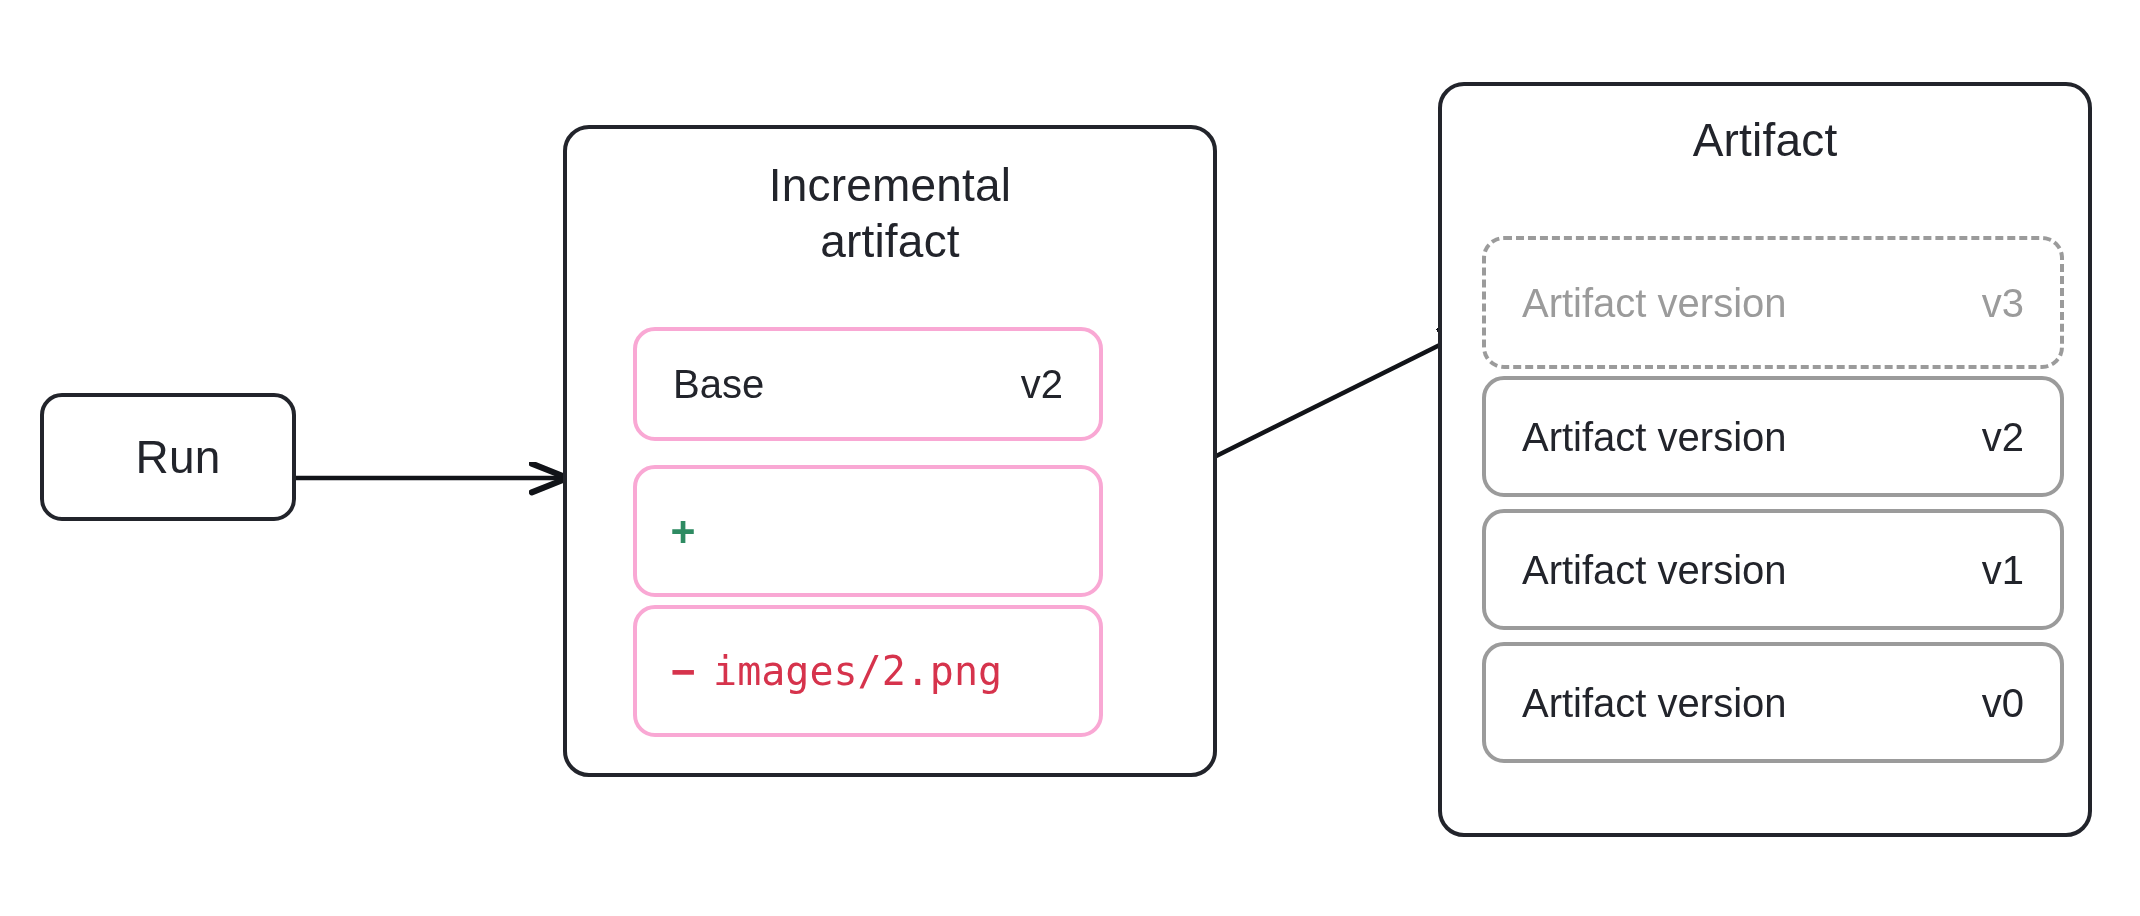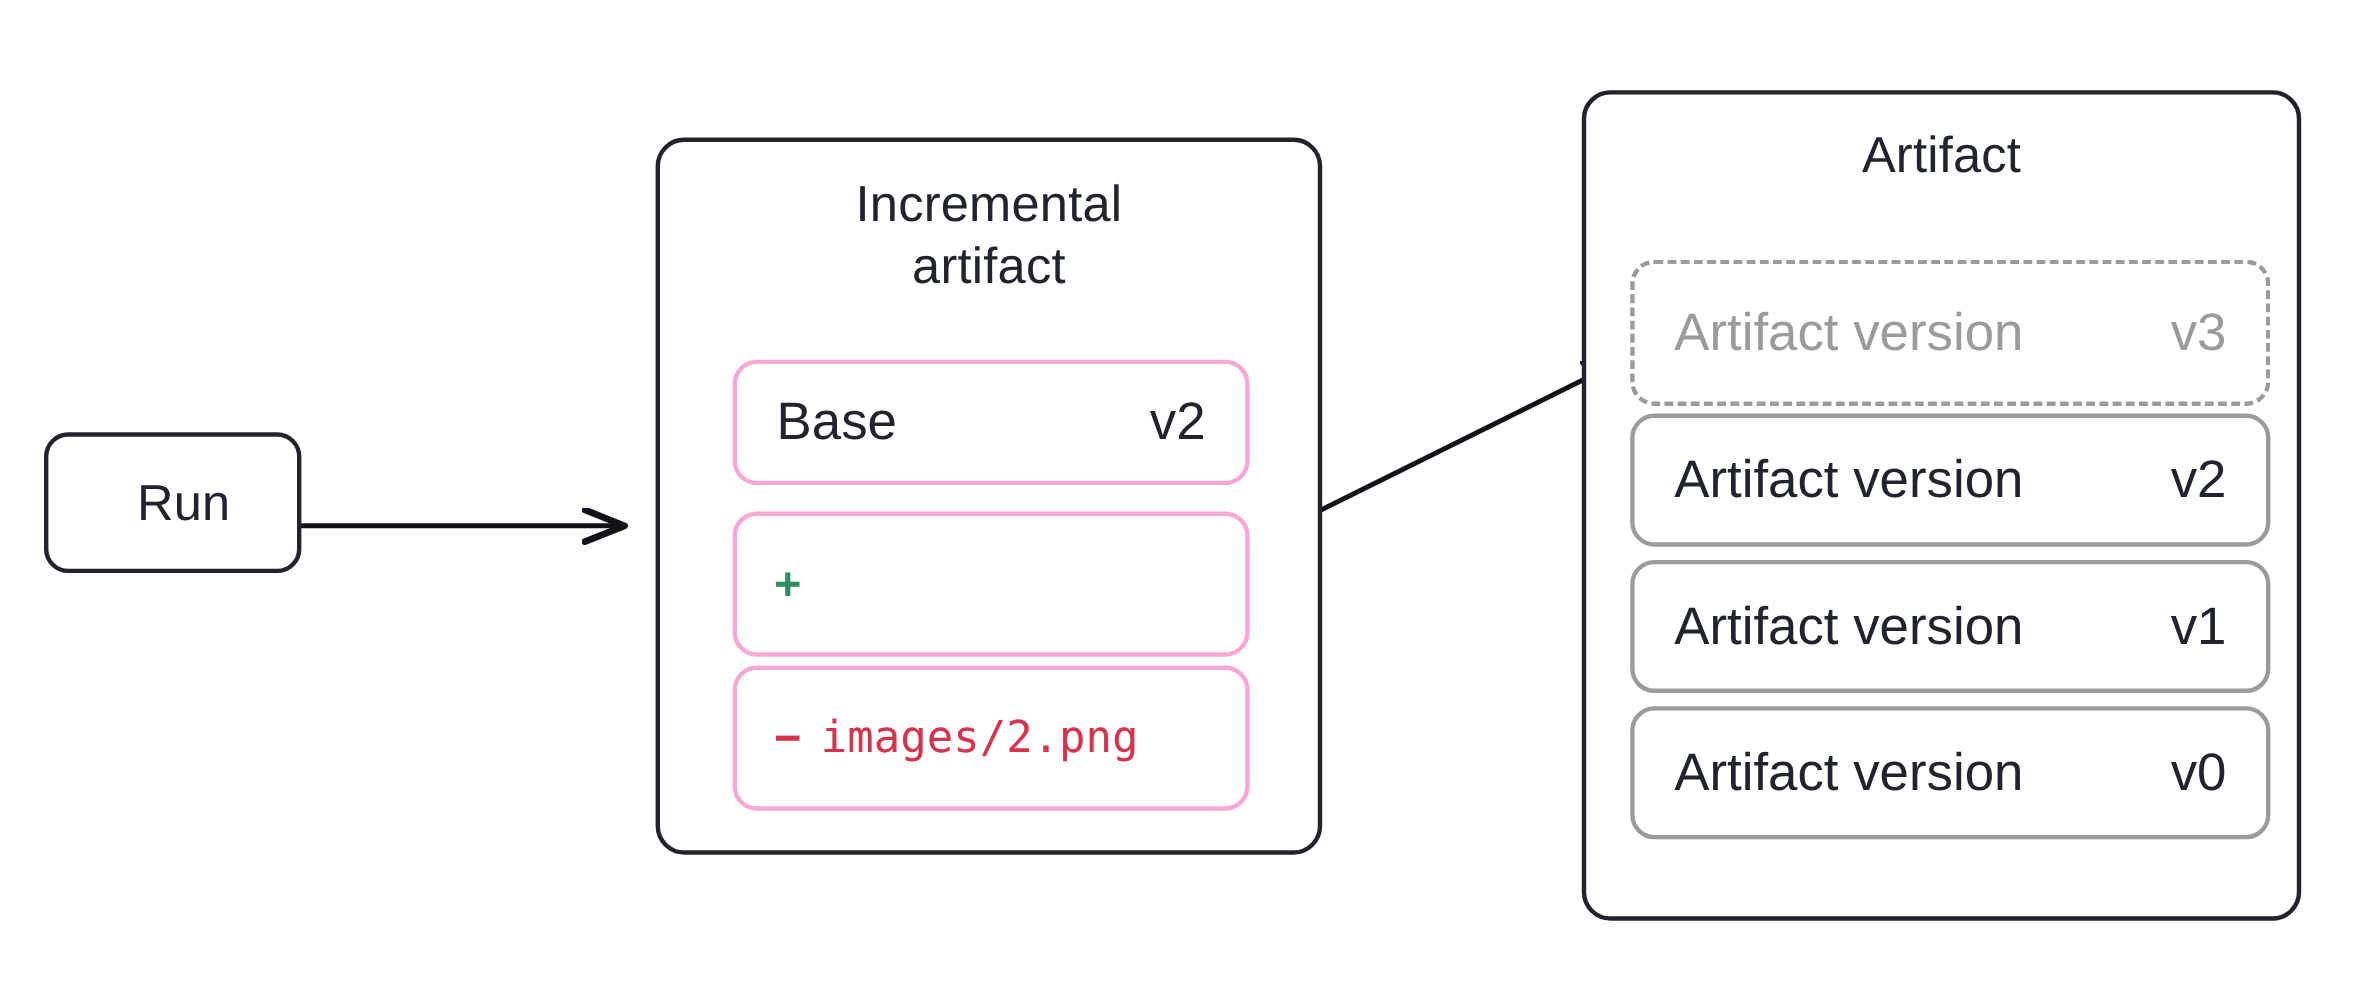--- a/index.html
+++ b/index.html
@@ -77,21 +77,21 @@
     right: 0;
     top: 50%;
     transform: translateY(-50%);
     display: flex;
     align-items: center;
     justify-content: space-between;
     padding: 0 36px;
     box-sizing: border-box;
   }
   .kv-label, .kv-value {
-    font-size: 48px;
+    font-size: 40px;
     line-height: 1;
     color: #22242b;
     white-space: nowrap;
     text-align: center;
   }
   .kv-row.muted .kv-label,
   .kv-row.muted .kv-value {
     color: #9b9b9b;
   }
 
@@ -144,25 +144,25 @@
 
     <g>
       <line x1="262" y1="478" x2="566" y2="478" stroke="#111318" stroke-width="4.5" marker-end="url(#arrowhead)"></line>
     </g>
 
     <g>
       <line x1="1172" y1="478" x2="1476" y2="327" stroke="#111318" stroke-width="4.5" marker-end="url(#arrowhead)"></line>
     </g>
   </svg>
 
-  <div class="node simple-box" style="left:40px; top:393px; width:234px; height:128px;padding-left:20px;">
+  <div class="node simple-box" style="left:40px; top:393px; width:256px; height:128px;padding-left:20px;">
     <span class="node-label">Run</span>
   </div>
 
-  <div class="node outer-box" style="left:596px; top:125px; width:606px; height:652px;">
+  <div class="node outer-box" style="left:563px; top:125px; width:654px; height:652px;">
 
     <div class="box-title" style="top:28px;">
       <div>Incremental</div>
       <div>artifact</div>
     </div>
 
     <div class="row-box" style="position:absolute; left:66px; top:198px; width:462px; height:106px;">
       <div class="kv-row">
         <span class="kv-label">Base</span>
         <span class="kv-value">v2</span>

